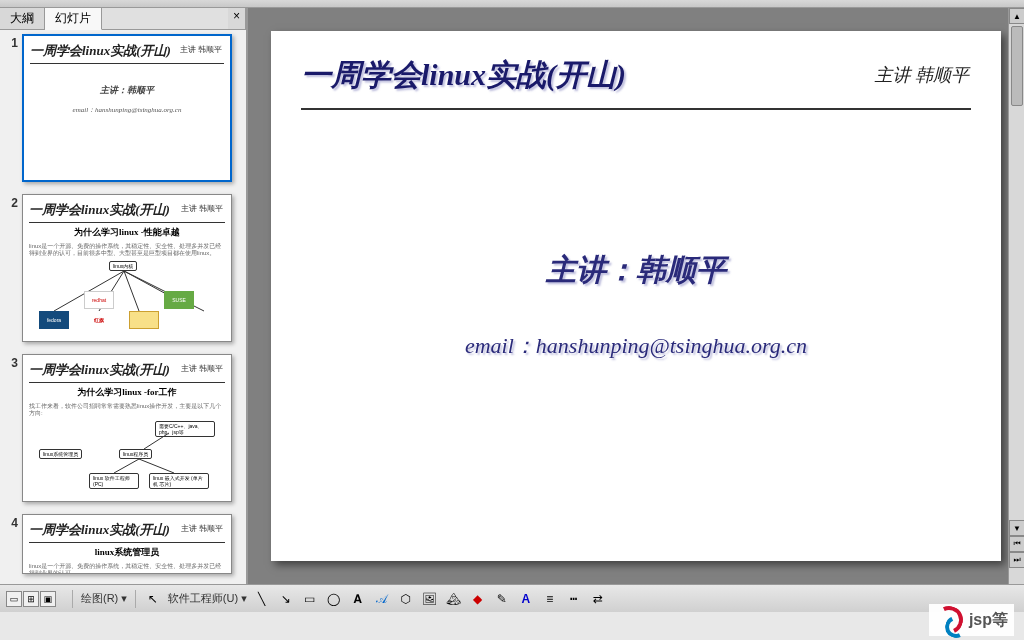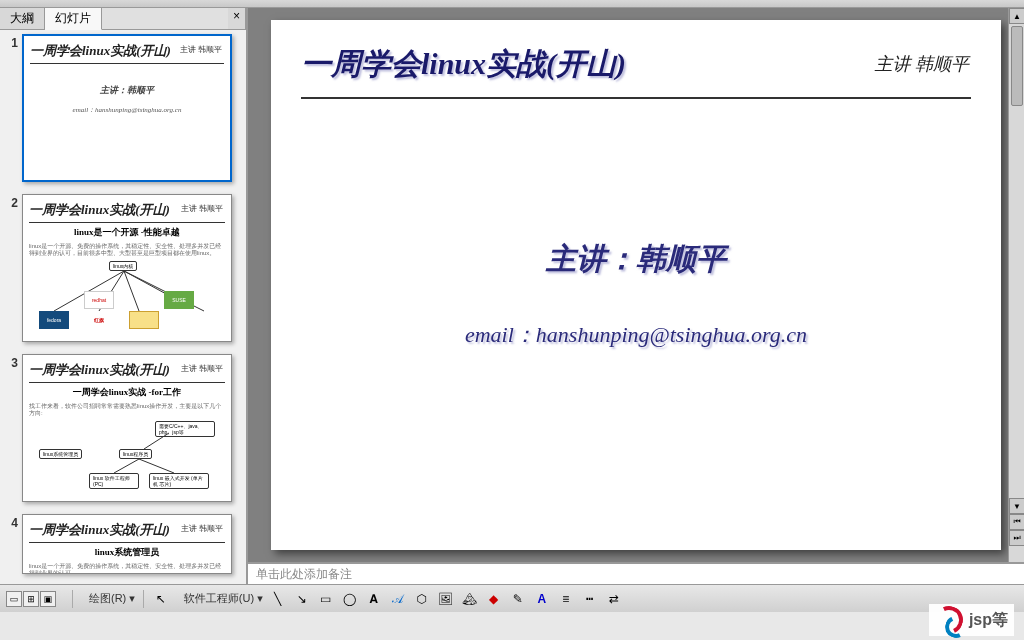--- a/index.html
+++ b/index.html
@@ -31,21 +31,21 @@
 .slide-title { font-size: 30px; font-family: KaiTi, "STKaiti", serif; font-style: italic; font-weight: bold; color: #1a1a6a; text-shadow: 2px 2px 2px rgba(150,150,200,0.6); }
 .slide-presenter-top { position: absolute; top: 32px; right: 32px; font-size: 18px; font-family: KaiTi, serif; font-style: italic; color: #222; }
 .slide-hr { border: none; border-top: 2px solid #333; margin-top: 12px; }
 .slide-presenter { text-align: center; font-size: 30px; font-family: KaiTi, serif; font-style: italic; color: #2a2a7a; margin-top: 140px; text-shadow: 2px 2px 2px rgba(150,150,200,0.6); font-weight: bold; }
 .slide-email { text-align: center; font-size: 22px; font-family: "Comic Sans MS", cursive; font-style: italic; color: #2a2a7a; margin-top: 40px; text-shadow: 2px 2px 2px rgba(150,150,200,0.6); }
 .scrollbar-v { position: absolute; right: 0; top: 0; width: 16px; height: 100%; background: #d8d8d8; border-left: 1px solid #999; }
 .notes-area { height: 22px; background: #fff; border-top: 2px solid #999; padding: 2px 8px; font-size: 12px; color: #888; }
 .bottom-toolbar { height: 28px; background: linear-gradient(#e8e8e8,#d0d0d0); border-top: 1px solid #999; display: flex; align-items: center; padding: 0 6px; gap: 6px; }
 .view-btns { display: flex; gap: 1px; margin-right: 8px; }
 .view-btn { width: 16px; height: 16px; border: 1px solid #888; background: #f0f0f0; cursor: pointer; font-size: 9px; display:flex; align-items:center; justify-content:center; }
-.draw-label { font-size: 11px; color: #333; margin-left: 8px; }
+.draw-label { font-size: 11px; color: #333; margin-left: 0; }
 .draw-sep { width: 1px; height: 18px; background: #aaa; margin: 0 2px; }
 .tb-icon { width: 18px; height: 18px; display: flex; align-items: center; justify-content: center; cursor: pointer; font-size: 12px; }
 .watermark { position: absolute; bottom: 4px; right: 10px; display: flex; align-items: center; gap: 6px; font-size: 16px; color: #555; font-weight: bold; background: rgba(255,255,255,0.95); padding: 2px 6px; }
 .wm-logo { width: 28px; height: 28px; position: relative; }
 .wm-logo::before { content: ""; position: absolute; width: 20px; height: 20px; border: 4px solid #d01030; border-radius: 50%; border-bottom-color: transparent; border-left-color: transparent; transform: rotate(20deg); }
 .wm-logo::after { content: ""; position: absolute; width: 14px; height: 14px; left: 10px; top: 10px; border: 4px solid #0080c0; border-radius: 50%; border-top-color: transparent; border-right-color: transparent; transform: rotate(20deg); }
 .scrollbar-thumb { position:absolute; top:4px; left:2px; width:12px; height:80px; background:#bbb; border:1px solid #888; border-radius:2px; }
 .scroll-arrow { position:absolute; left:0; width:16px; height:16px; background:#ccc; border:1px solid #888; font-size:8px; display:flex; align-items:center; justify-content:center; }
 </style>
 </head>
@@ -73,21 +73,21 @@
           <div class="thumb-body2">email：hanshunping@tsinghua.org.cn</div>
         </div>
       </div>
 
       <div class="thumb-row">
         <div class="thumb-num">2</div>
         <div class="thumb">
           <div class="thumb-title">一周学会linux实战(开山)</div>
           <div class="thumb-sub">主讲 韩顺平</div>
           <hr class="thumb-hr">
-          <div class="thumb-subtitle">linux是一个开源   -性能卓越</div>
+          <div class="thumb-subtitle">为什么学习linux   -性能卓越</div>
           <div class="thumb-content">linux是一个开源、免费的操作系统，其稳定性、安全性、处理多并发已经得到业界的认可，目前很多中型、大型甚至是巨型项目都在使用linux。</div>
           <div class="thumb-diagram">
             <div class="diag-node" style="left:80px;top:0">linux内核</div>
             <svg style="position:absolute;top:0;left:0;width:100%;height:100%">
               <line x1="95" y1="10" x2="25" y2="50" stroke="#333" stroke-width="1"></line>
               <line x1="95" y1="10" x2="70" y2="50" stroke="#333" stroke-width="1"></line>
               <line x1="95" y1="10" x2="110" y2="50" stroke="#333" stroke-width="1"></line>
               <line x1="95" y1="10" x2="150" y2="40" stroke="#333" stroke-width="1"></line>
               <line x1="95" y1="10" x2="175" y2="50" stroke="#333" stroke-width="1"></line>
             </svg>
@@ -101,21 +101,21 @@
           </div>
         </div>
       </div>
 
       <div class="thumb-row">
         <div class="thumb-num">3</div>
         <div class="thumb">
           <div class="thumb-title">一周学会linux实战(开山)</div>
           <div class="thumb-sub">主讲 韩顺平</div>
           <hr class="thumb-hr">
-          <div class="thumb-subtitle">一周学会linux实战   -for工作</div>
+          <div class="thumb-subtitle">为什么学习linux   -for工作</div>
           <div class="thumb-content">找工作来看，软件公司招聘常常需要熟悉linux操作开发，主要是以下几个方向:</div>
           <div class="thumb-diagram">
             <div class="diag-node" style="right:10px;top:0;width:60px">需要C/C++、java、php、jsp等</div>
             <div class="diag-node" style="left:10px;top:28px">linux系统管理员</div>
             <div class="diag-node" style="left:90px;top:28px">linux程序员</div>
             <div class="diag-node" style="left:60px;top:52px;width:50px">linux 软件工程师 (PC)</div>
             <div class="diag-node" style="left:120px;top:52px;width:60px">linux 嵌入式开发 (单片机 芯片)</div>
             <svg style="position:absolute;top:0;left:0;width:100%;height:100%">
               <line x1="110" y1="38" x2="85" y2="52" stroke="#333"></line>
               <line x1="110" y1="38" x2="145" y2="52" stroke="#333"></line>
@@ -149,21 +149,20 @@
         <div class="slide-email">email：hanshunping@tsinghua.org.cn</div>
       </div>
       <div class="scrollbar-v">
         <div class="scroll-arrow" style="top:0">▲</div>
         <div class="scrollbar-thumb" style="top:18px"></div>
         <div class="scroll-arrow" style="bottom:48px">▼</div>
         <div class="scroll-arrow" style="bottom:32px">⏮</div>
         <div class="scroll-arrow" style="bottom:16px">⏭</div>
       </div>
     </div>
-    <div class="notes-area">单击此处添加备注</div>
   </div>
 </div>
 
 <div class="bottom-toolbar">
   <div class="view-btns">
     <div class="view-btn">▭</div>
     <div class="view-btn">⊞</div>
     <div class="view-btn">▣</div>
   </div>
   <div class="draw-sep"></div>

